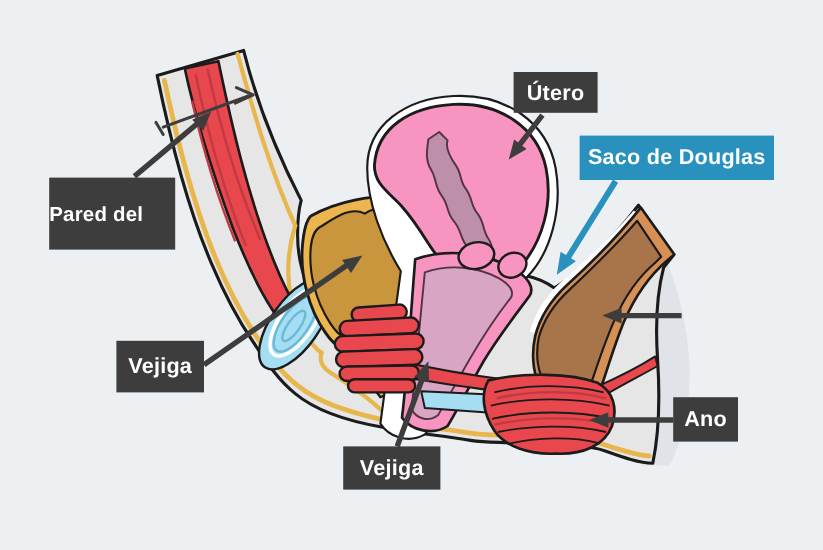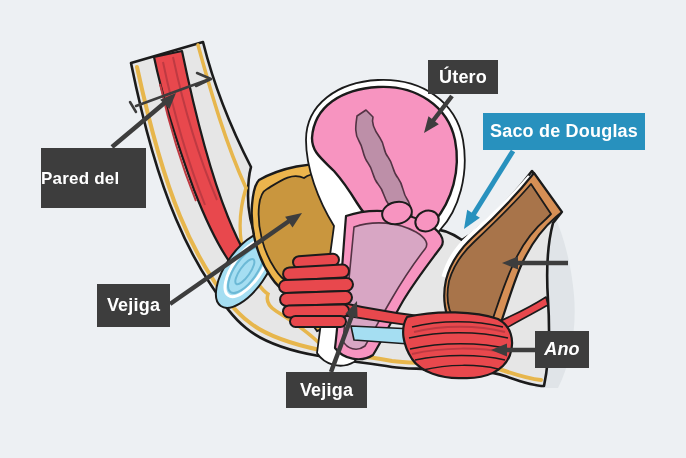--- a/index.html
+++ b/index.html
@@ -275,21 +275,21 @@
 
   <div class="label" style="left:428px;top:60px;width:70px;height:34px;">
     <span>Útero</span>
   </div>
 
   <div class="label accent" style="left:483px;top:113px;width:162px;height:37px;">
     <span>Saco de Douglas</span>
   </div>
 
 
-  <div class="label" style="left:535px;top:331px;width:54px;height:37px;font-style:italic;">
+  <div class="label" style="left:561px;top:331px;width:54px;height:37px;">
     <span>Ano</span>
   </div>
 
   <div class="label" style="left:286px;top:372px;width:81px;height:36px;">
     <span>Vejiga</span>
   </div>
 
   <div class="label" style="left:97px;top:284px;width:73px;height:43px;">
     <span>Vejiga</span>
   </div>

